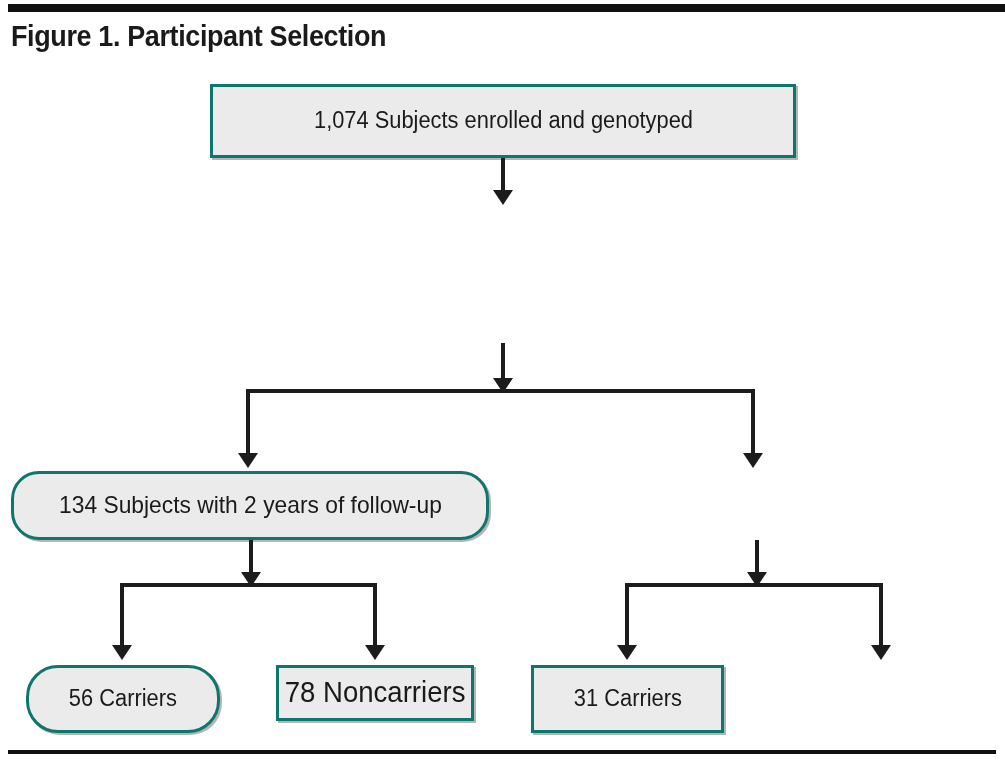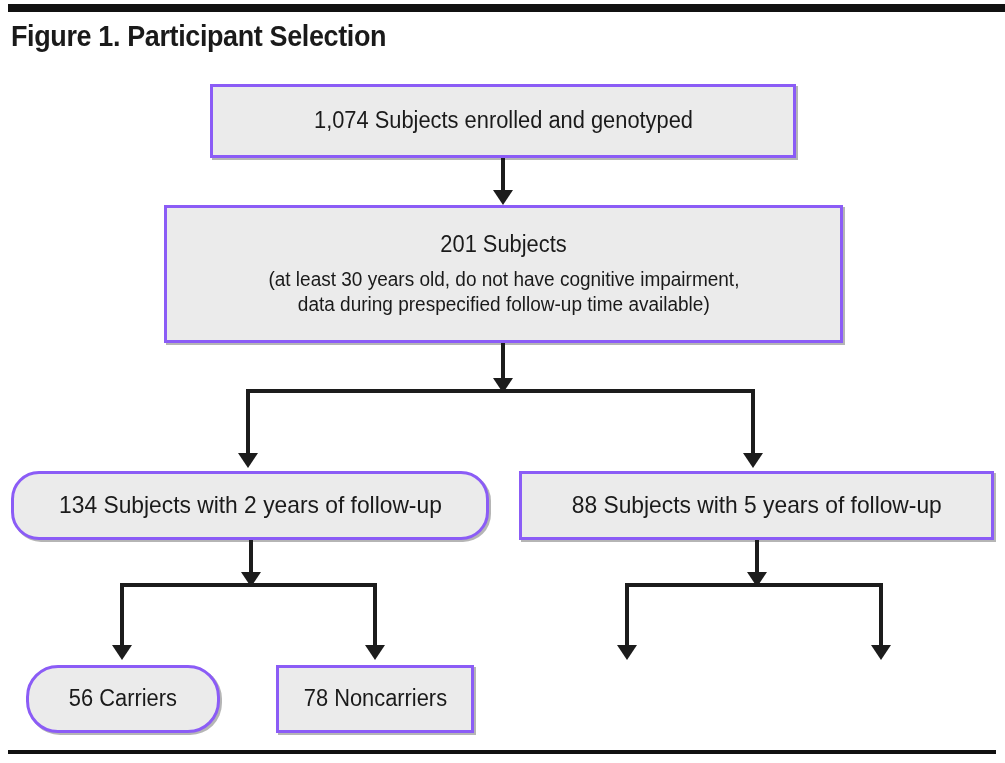--- a/index.html
+++ b/index.html
@@ -33,40 +33,40 @@
     white-space:nowrap;
     transform:scaleX(0.93);
     transform-origin:left top;
   }
 
   
   .node{
     position:absolute;
     box-sizing:border-box;
     background:#ebebeb;
-    border:3px solid #8b5cf6;
+    border:3px solid #0f766e;
     box-shadow:2px 2px 0 0 rgba(120,120,120,0.55);
     display:flex;
     flex-direction:column;
     align-items:center;
     justify-content:center;
     color:#1a1a1a;
     text-align:center;
     line-height:1.28;
   }
   .node .line{display:block;white-space:nowrap;transform:scaleX(0.95);}
 
   #node-enrolled{left:210px;top:84px;width:586px;height:74px;font-size:23px;}
   #node-eligible{left:164px;top:205px;width:679px;height:138px;}
   #node-eligible .ln-main{font-size:23px;margin-bottom:7px;}
   #node-eligible .ln-sub{font-size:20px;}
   #node-fu2{left:11px;top:471px;width:478px;height:69px;font-size:24px;border-radius:28px;}
   #node-fu5{left:519px;top:471px;width:475px;height:69px;font-size:24px;}
   #node-c2{left:26px;top:665px;width:194px;height:68px;font-size:23px;border-radius:32px;}
-  #node-nc2{left:276px;top:665px;width:198px;height:68px;font-size:23px;}
+  #node-nc2{left:276px;top:665px;width:198px;height:56px;font-size:29px;}
   #node-c5{left:531px;top:665px;width:193px;height:68px;font-size:23px;}
   #node-nc5{left:780px;top:665px;width:200px;height:68px;font-size:23px;}
 
   
   .vline{position:absolute;background:#1c1c1c;width:4px;}
   .hline{position:absolute;background:#1c1c1c;height:4px;}
   .arrowhead{
     position:absolute;
     width:0;height:0;
     border-left:10px solid transparent;
@@ -114,39 +114,31 @@
 
   <div class="fig-title">Figure 1. Participant Selection</div>
 
   <div class="node" id="node-enrolled">
     <span class="line">1,074 Subjects enrolled and genotyped</span>
   </div>
 
   <div class="vline" id="v-a"></div>
   <div class="arrowhead" id="ah-a"></div>
 
-  <div class="node" id="node-eligible">
-    <span class="line ln-main">201 Subjects</span>
-    <span class="line ln-sub">(at least 30 years old, do not have cognitive impairment,</span>
-    <span class="line ln-sub">data during prespecified follow-up time available)</span>
-  </div>
 
   <div class="vline" id="v-b"></div>
   <div class="arrowhead" id="ah-b"></div>
   <div class="hline" id="h-b"></div>
   <div class="vline" id="v-b-left"></div>
   <div class="arrowhead" id="ah-b-left"></div>
   <div class="vline" id="v-b-right"></div>
   <div class="arrowhead" id="ah-b-right"></div>
 
   <div class="node" id="node-fu2">
     <span class="line">134 Subjects with 2 years of follow-up</span>
-  </div>
-  <div class="node" id="node-fu5">
-    <span class="line">88 Subjects with 5 years of follow-up</span>
   </div>
 
   <div class="vline" id="v-c"></div>
   <div class="arrowhead" id="ah-c"></div>
   <div class="hline" id="h-c"></div>
   <div class="vline" id="v-c-left"></div>
   <div class="arrowhead" id="ah-c-left"></div>
   <div class="vline" id="v-c-right"></div>
   <div class="arrowhead" id="ah-c-right"></div>
 
@@ -157,15 +149,18 @@
   <div class="arrowhead" id="ah-d-left"></div>
   <div class="vline" id="v-d-right"></div>
   <div class="arrowhead" id="ah-d-right"></div>
 
   <div class="node" id="node-c2">
     <span class="line">56 Carriers</span>
   </div>
   <div class="node" id="node-nc2">
     <span class="line">78 Noncarriers</span>
   </div>
+  <div class="node" id="node-c5">
+    <span class="line">31 Carriers</span>
+  </div>
 
   <div class="rule-bottom"></div>
 </div>
 
 </body></html>

